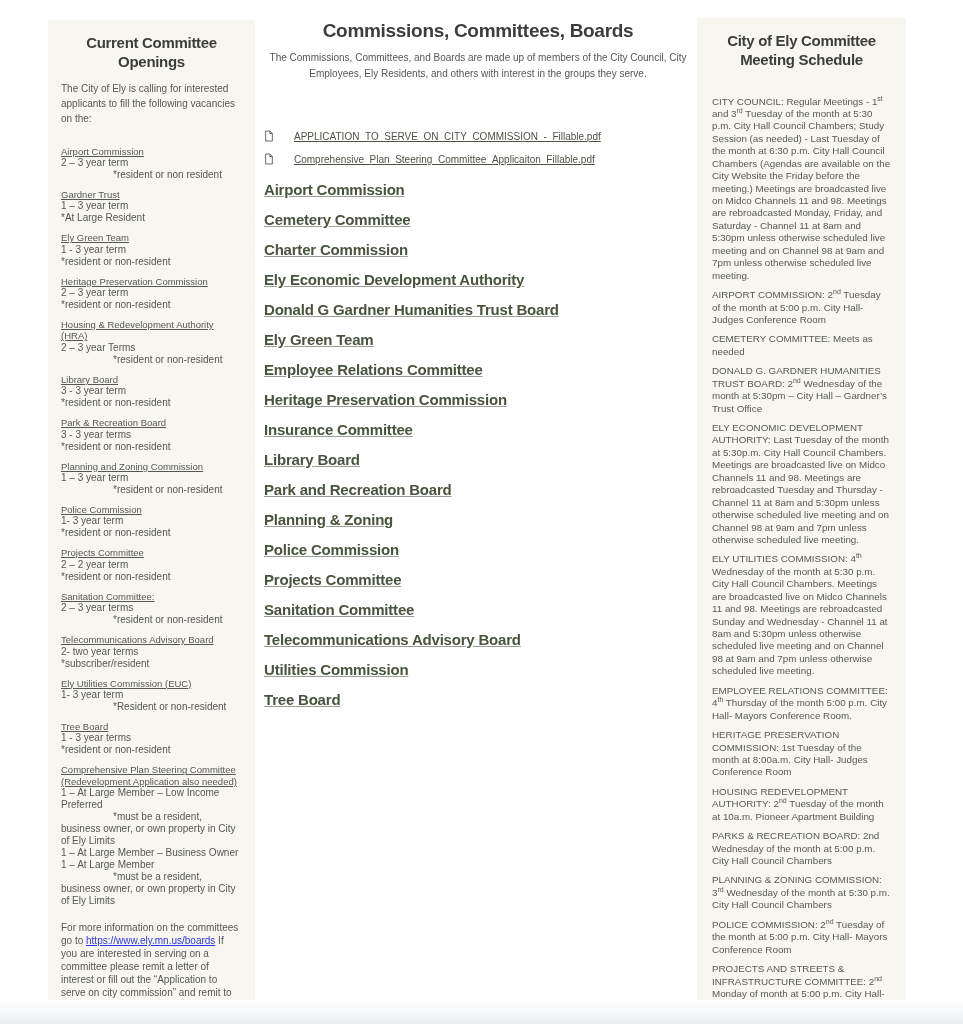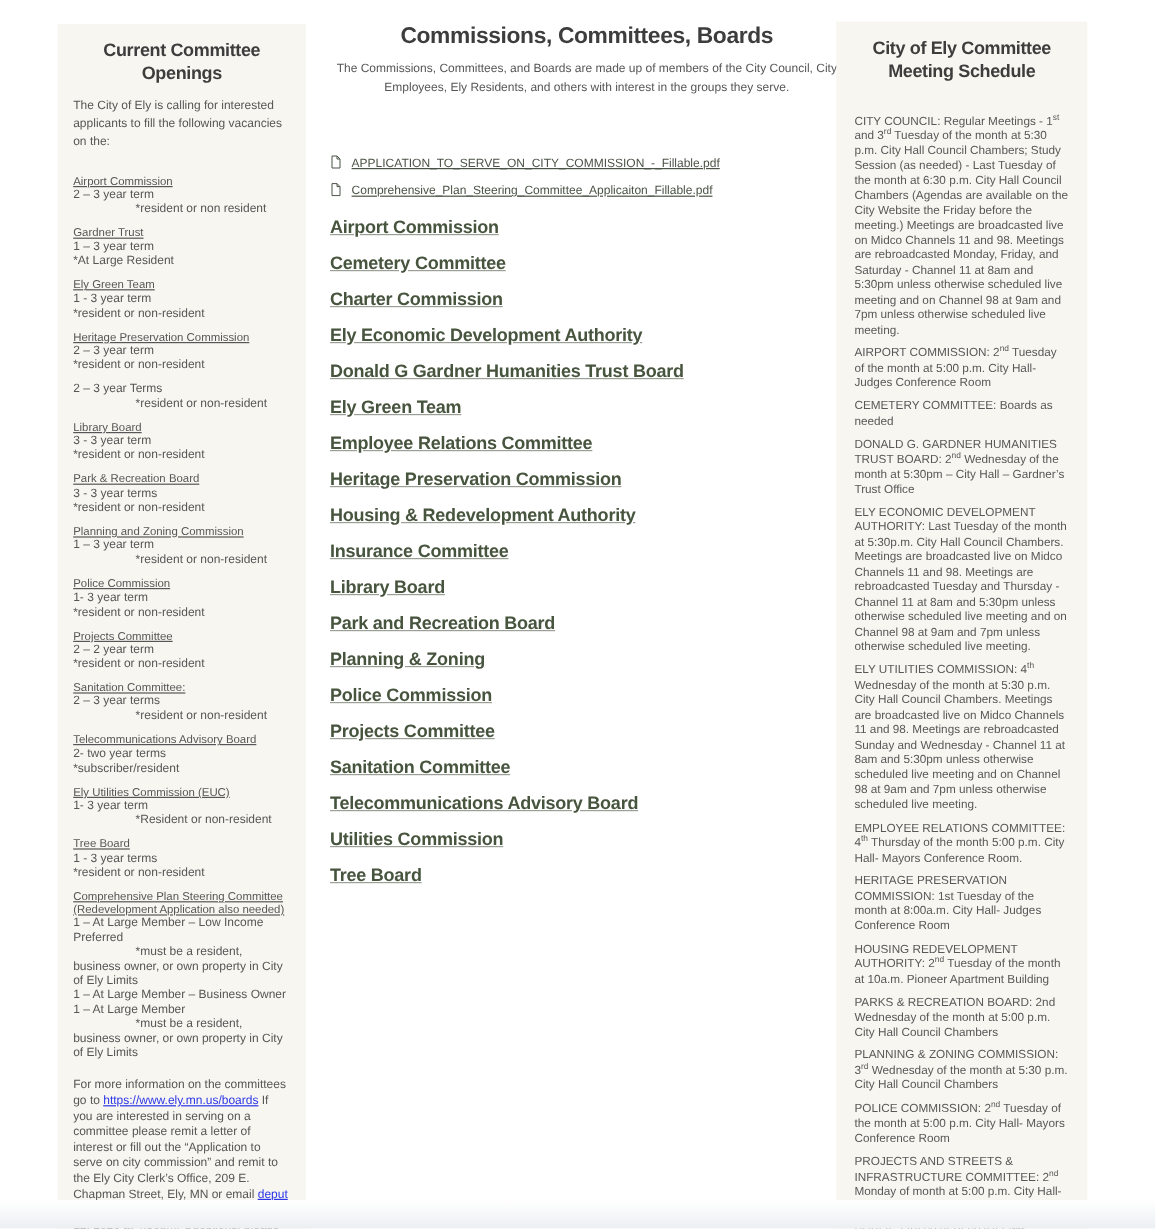--- a/index.html
+++ b/index.html
@@ -3,41 +3,41 @@
 <meta charset="utf-8">
 <style>
   html,body{margin:0;padding:0;background:#ffffff;}
   .page{position:relative;width:963px;height:1024px;background:#ffffff;overflow:hidden;
         font-family:"Liberation Sans",sans-serif;color:#565656;}
 
   
   .panel{position:absolute;background:#f7f6f0;box-sizing:border-box;}
   .panel.left{left:48px;top:20px;width:207px;min-height:835px;padding:14px 13px 20px;}
   .panel.right{left:697px;top:18px;width:209px;min-height:994px;padding:14px 15px 30px;}
-  .middle{position:absolute;left:271px;top:20px;width:436px;}
+  .middle{position:absolute;left:260px;top:20px;width:436px;}
 
   
   h1,h2{font-family:"Liberation Sans",sans-serif;color:#3d3d3d;letter-spacing:-0.3px;
         font-weight:bold;margin:0;text-align:center;}
   h1{font-size:19px;line-height:1.2;}
   h2{font-size:15px;line-height:1.25;}
 
   
   .intro{font-size:10px;line-height:1.5;margin:9px 0 20px;color:#565656;}
   .vacancy-block{margin:0 0 8px;}
   .vacancy-name{font-size:9.5px;line-height:1.2;text-decoration:underline;color:#565656;}
   .vacancy-line{font-size:10px;line-height:1.2;color:#565656;}
   .vacancy-line.indent{text-indent:52px;}
   .left-footer{font-size:10px;line-height:1.3;margin:14px 0 0;color:#565656;}
   a.blue-link{color:#2c35e8;text-decoration:underline;cursor:pointer;word-break:break-all;}
 
   
   .subtitle{font-size:10px;line-height:1.6;color:#565656;text-align:center;margin:7px 8px 0;}
   .pdfs{margin:46px 0 4px;padding-left:4px;}
-  .pdf-row{display:flex;align-items:center;gap:8px;margin:0 0 5px;}
+  .pdf-row{display:flex;align-items:center;gap:20px;margin:0 0 5px;}
   a.pdf-link{font-size:10px;color:#4b5346;text-decoration:underline;cursor:pointer;}
   .pdf-icon{flex:0 0 auto;display:inline-block;}
   .green-links{margin-top:12px;padding-left:4px;}
   a.green-link{display:block;font-size:15px;font-weight:bold;letter-spacing:-0.2px;
                color:#47543e;text-decoration:underline;text-decoration-color:#9aa096;
                margin:0 0 13px;cursor:pointer;width:max-content;}
 
   
   .schedule{margin-top:26px;}
   .schedule p{font-size:9.8px;line-height:1.27;margin:0 0 7px;color:#585858;}
@@ -70,20 +70,21 @@
           <div class="vacancy-name">Ely Green Team</div>
           <div class="vacancy-line">1 - 3 year term</div>
           <div class="vacancy-line">*resident or non-resident</div>
         </div>
         <div class="vacancy-block">
           <div class="vacancy-name">Heritage Preservation Commission</div>
           <div class="vacancy-line">2 – 3 year term</div>
           <div class="vacancy-line">*resident or non-resident</div>
         </div>
         <div class="vacancy-block">
+          <div class="vacancy-name">Housing &amp; Redevelopment Authority (HRA)</div>
           <div class="vacancy-line">2 – 3 year Terms</div>
           <div class="vacancy-line indent">*resident or non-resident</div>
         </div>
         <div class="vacancy-block">
           <div class="vacancy-name">Library Board</div>
           <div class="vacancy-line">3 - 3 year term</div>
           <div class="vacancy-line">*resident or non-resident</div>
         </div>
         <div class="vacancy-block">
           <div class="vacancy-name">Park &amp; Recreation Board</div>
@@ -158,40 +159,39 @@
       </div>
     <nav class="green-links" id="committee-links">
         <a class="green-link">Airport Commission</a>
         <a class="green-link">Cemetery Committee</a>
         <a class="green-link">Charter Commission</a>
         <a class="green-link">Ely Economic Development Authority</a>
         <a class="green-link">Donald G Gardner Humanities Trust Board</a>
         <a class="green-link">Ely Green Team</a>
         <a class="green-link">Employee Relations Committee</a>
         <a class="green-link">Heritage Preservation Commission</a>
-        <a class="green-link">Housing &amp; Redevelopment Authority</a>
         <a class="green-link">Insurance Committee</a>
         <a class="green-link">Library Board</a>
         <a class="green-link">Park and Recreation Board</a>
         <a class="green-link">Planning &amp; Zoning</a>
         <a class="green-link">Police Commission</a>
         <a class="green-link">Projects Committee</a>
         <a class="green-link">Sanitation Committee</a>
         <a class="green-link">Telecommunications Advisory Board</a>
         <a class="green-link">Utilities Commission</a>
         <a class="green-link">Tree Board</a>
       </nav>
   </main>
 
   <aside class="panel right">
     <h2>City of Ely Committee Meeting Schedule</h2>
     <div class="schedule" id="schedule">
         <p>CITY COUNCIL: Regular Meetings - 1<sup>st</sup> and 3<sup>rd</sup> Tuesday of the month at 5:30 p.m. City Hall Council Chambers; Study Session (as needed) - Last Tuesday of the month at 6:30 p.m. City Hall Council Chambers     (Agendas are available on the City Website the Friday before the meeting.) Meetings are broadcasted live on Midco Channels 11 and 98. Meetings are rebroadcasted Monday, Friday, and Saturday -  Channel 11 at 8am and 5:30pm unless otherwise scheduled live meeting and on Channel 98 at 9am and 7pm unless otherwise scheduled live meeting.</p>
         <p>AIRPORT COMMISSION: 2<sup>nd</sup> Tuesday of the month at 5:00 p.m. City Hall-Judges Conference Room</p>
-        <p>CEMETERY COMMITTEE: Boards as needed</p>
+        <p>CEMETERY COMMITTEE: Meets as needed</p>
         <p>DONALD G. GARDNER HUMANITIES TRUST BOARD:  2<sup>nd</sup> Wednesday of the month at 5:30pm – City Hall – Gardner’s Trust Office</p>
         <p>ELY ECONOMIC DEVELOPMENT AUTHORITY: Last Tuesday of the month at 5:30p.m. City Hall Council Chambers. Meetings are broadcasted live on Midco Channels 11 and 98. Meetings are rebroadcasted Tuesday and Thursday -  Channel 11 at 8am and 5:30pm unless otherwise scheduled live meeting and on Channel 98 at 9am and 7pm unless otherwise scheduled live meeting.</p>
         <p>ELY UTILITIES COMMISSION:  4<sup>th</sup> Wednesday of the month at 5:30 p.m. City Hall Council Chambers. Meetings are broadcasted live on Midco Channels 11 and 98. Meetings are rebroadcasted Sunday and Wednesday -  Channel 11 at 8am and 5:30pm unless otherwise scheduled live meeting and on Channel 98 at 9am and 7pm unless otherwise scheduled live meeting.</p>
         <p>EMPLOYEE RELATIONS COMMITTEE: 4<sup>th</sup> Thursday of the month 5:00 p.m. City Hall- Mayors Conference Room.</p>
         <p>HERITAGE PRESERVATION COMMISSION: 1st Tuesday of the month at 8:00a.m. City Hall- Judges Conference Room</p>
         <p>HOUSING REDEVELOPMENT AUTHORITY: 2<sup>nd</sup> Tuesday of the month at 10a.m. Pioneer Apartment Building</p>
         <p>PARKS &amp; RECREATION BOARD: 2nd Wednesday of the month at 5:00 p.m. City Hall Council Chambers</p>
         <p>PLANNING &amp; ZONING COMMISSION: 3<sup>rd</sup> Wednesday of the month at 5:30 p.m. City Hall Council Chambers</p>
         <p>POLICE COMMISSION: 2<sup>nd</sup> Tuesday of the month at 5:00 p.m. City Hall- Mayors Conference Room</p>
         <p>PROJECTS AND STREETS &amp; INFRASTRUCTURE COMMITTEE: 2<sup>nd</sup> Monday of month at 5:00 p.m. City Hall- Mayor’s Conference Room</p>

